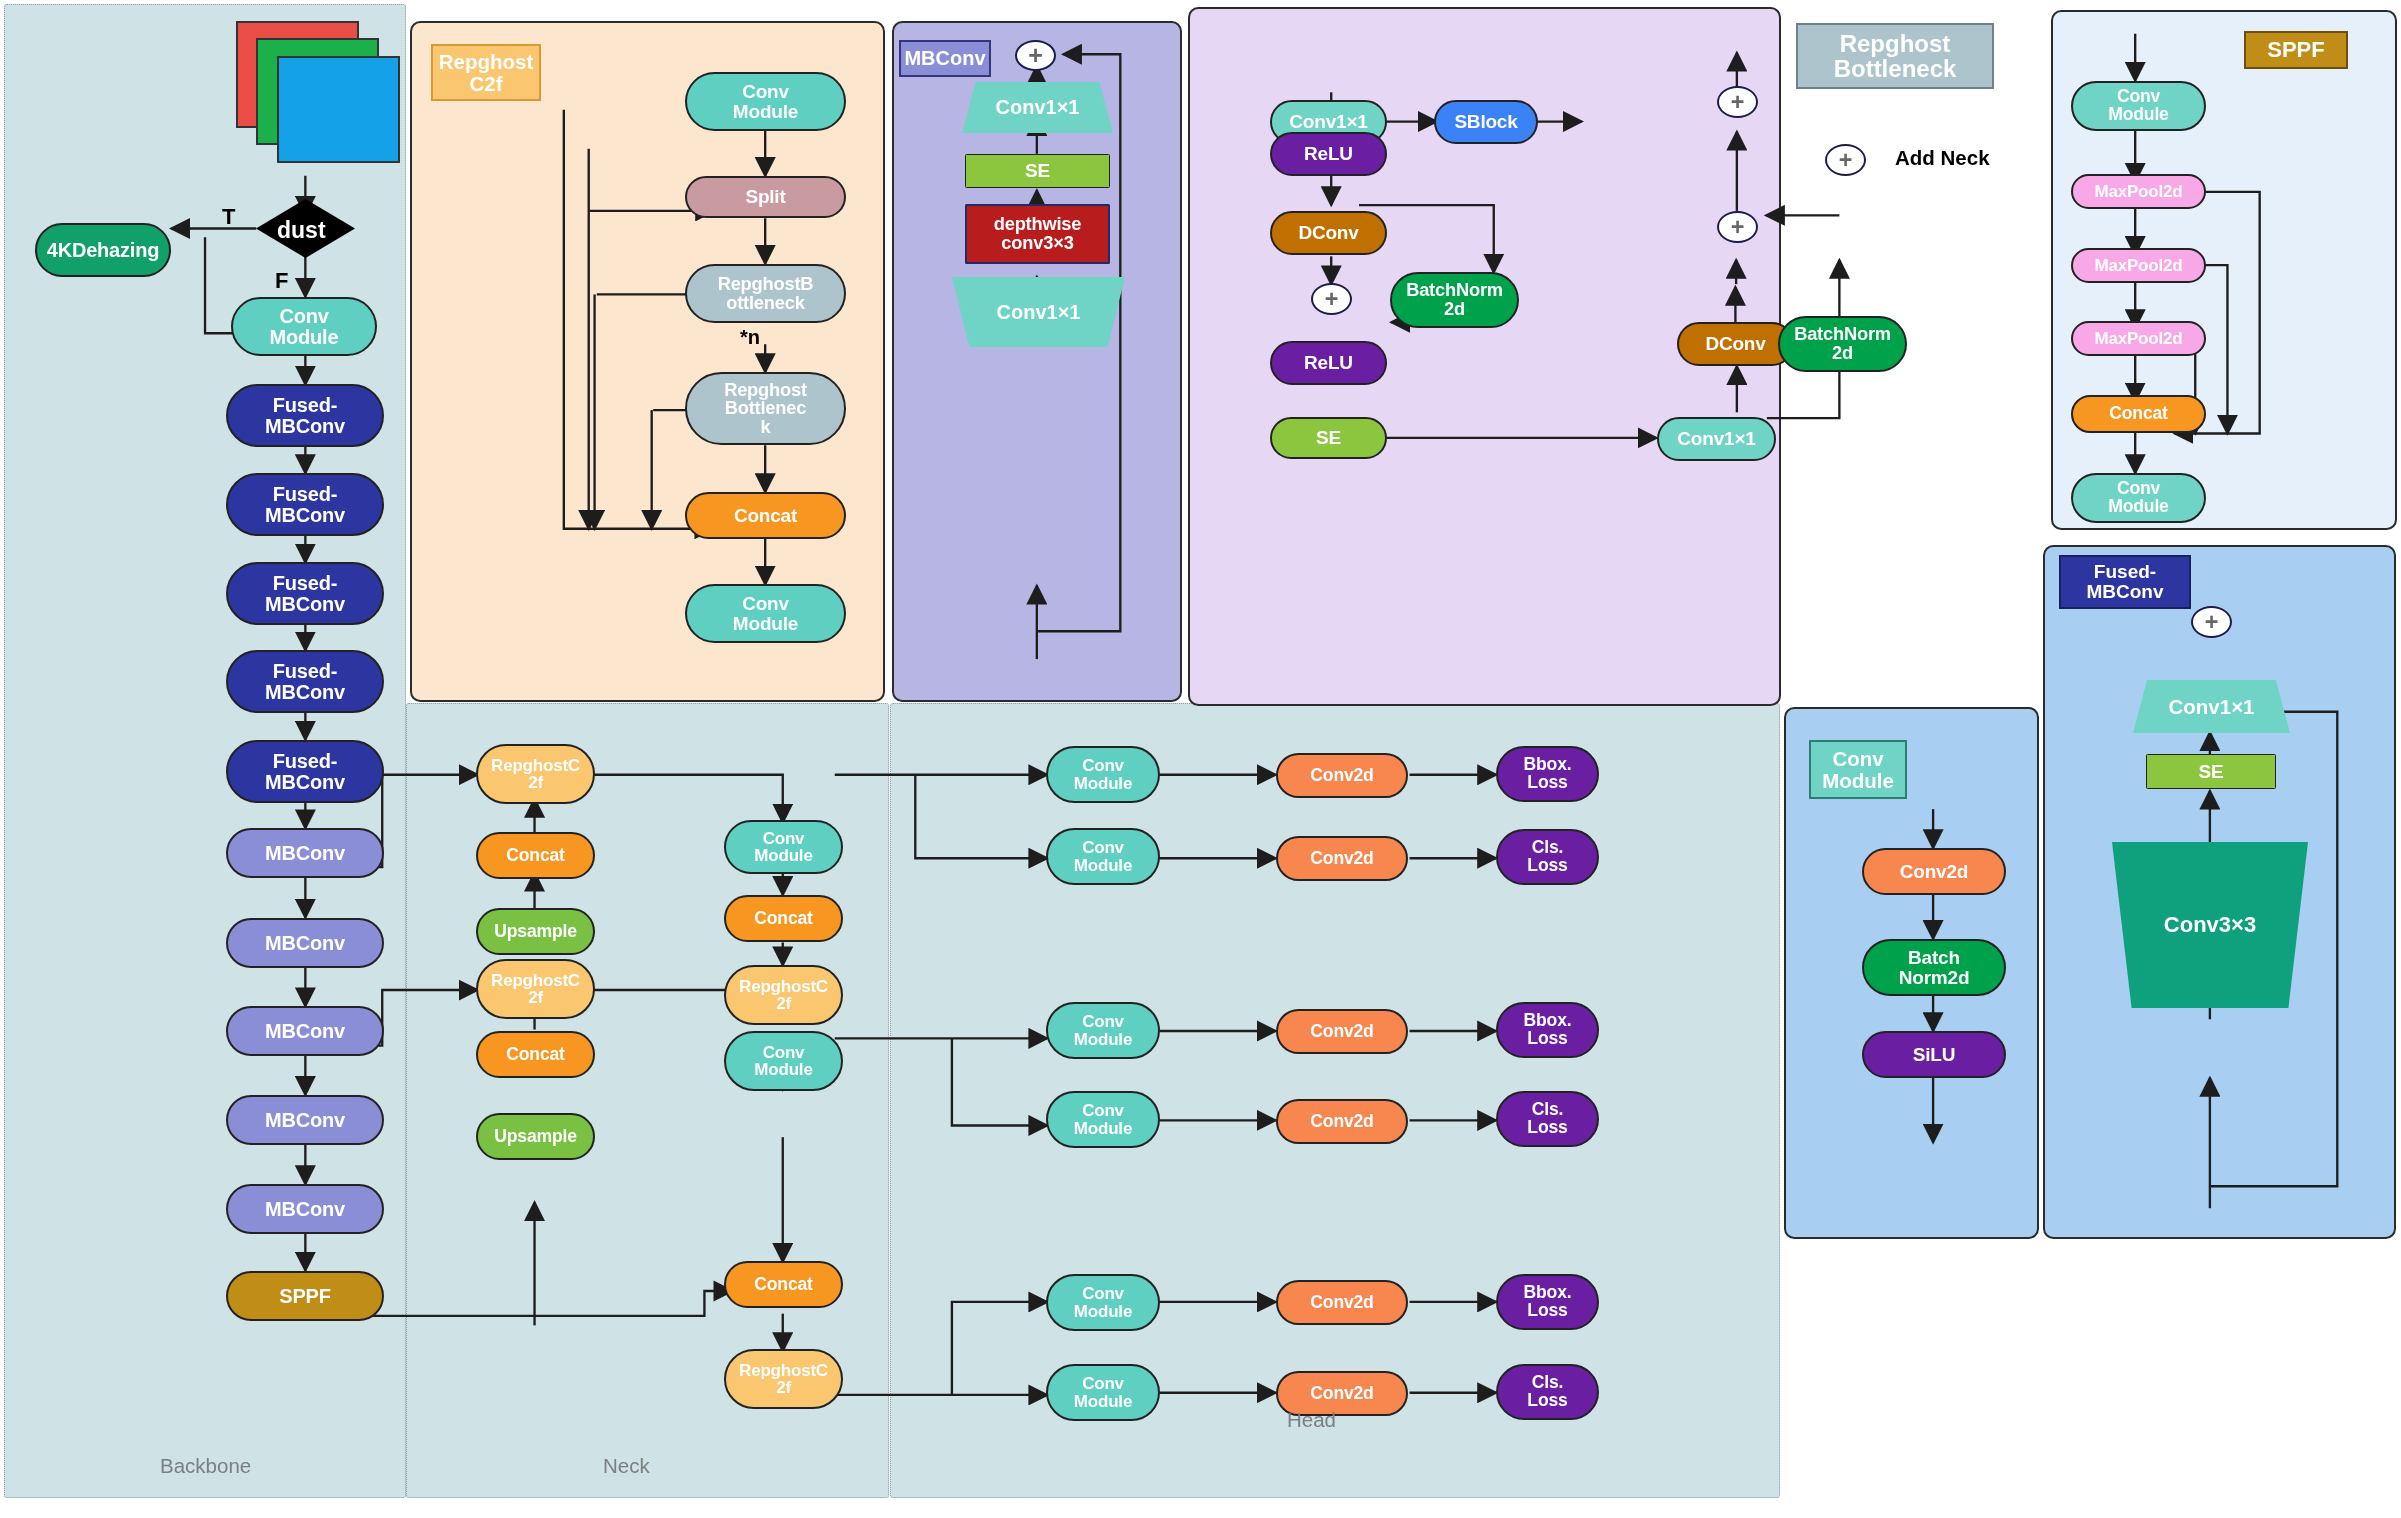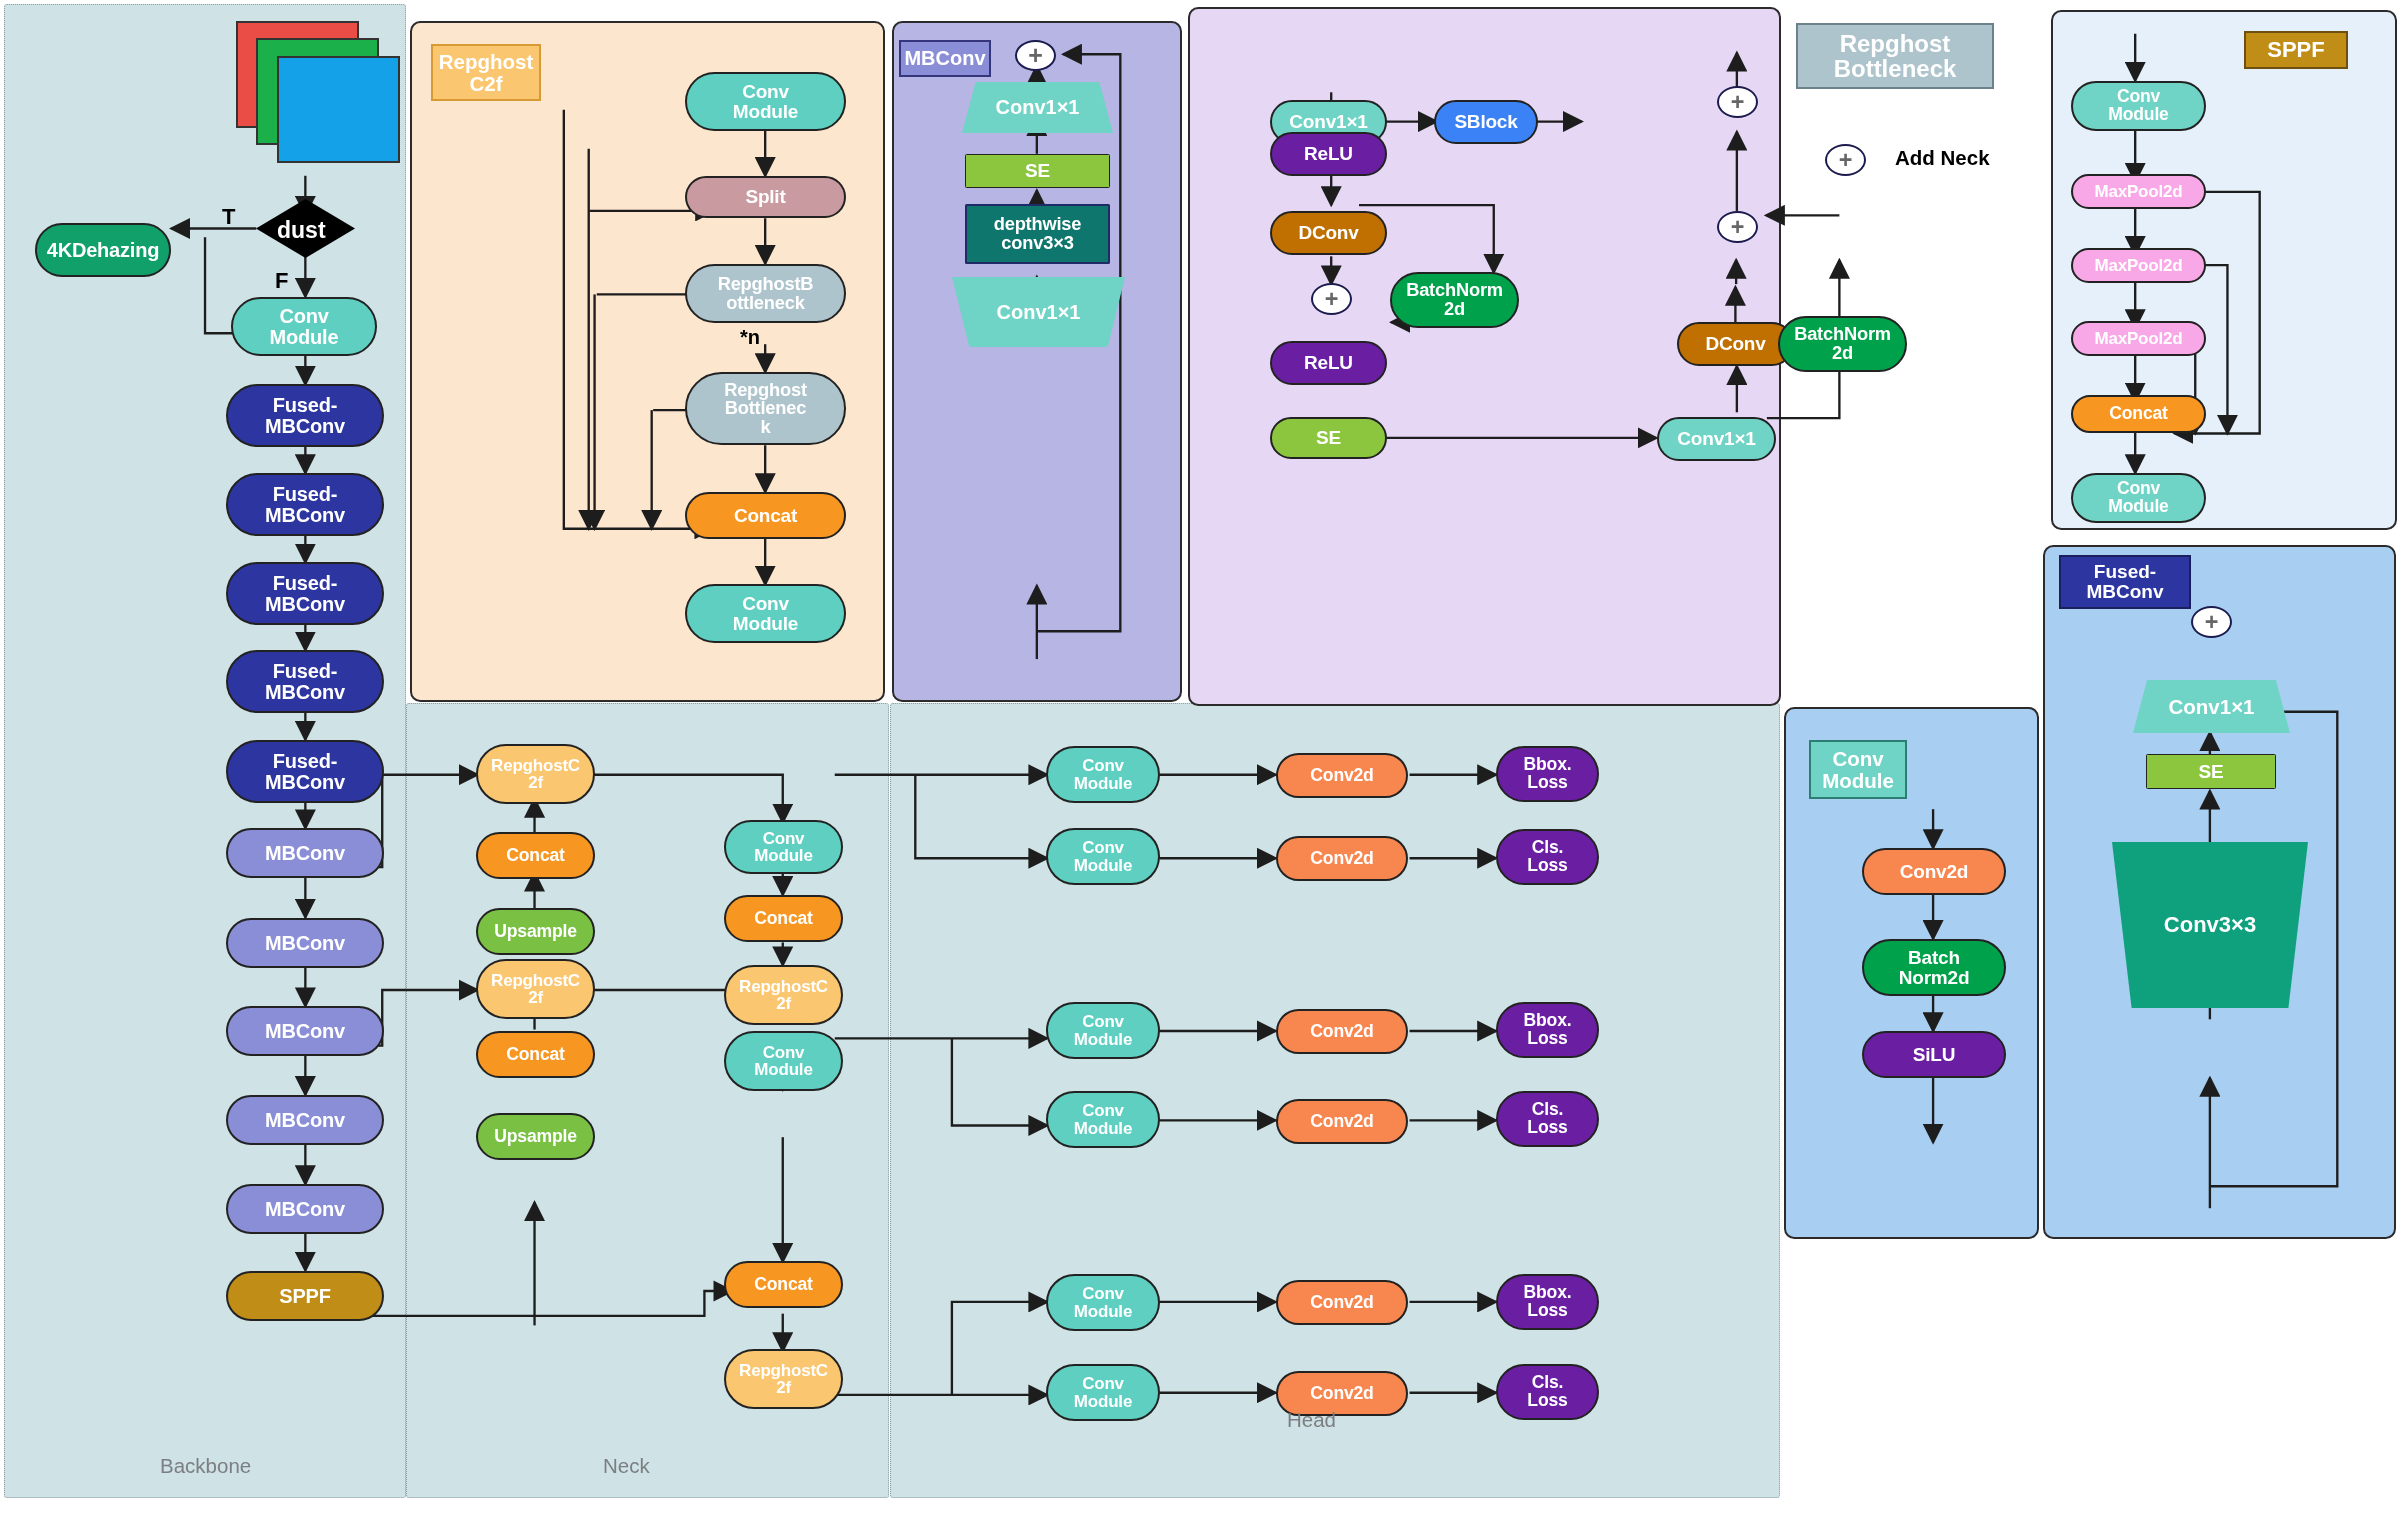--- a/index.html
+++ b/index.html
@@ -279,21 +279,21 @@
   <div class="node pill" style="left:685px;top:584px;width:161px;height:59px;background:#5ecfc0;font-size:19px;white-space:pre-line;">Conv
 Module</div>
 
   <div class="tag" style="left:899px;top:40px;width:92px;height:37px;background:#8a8ed6;font-size:20px;border-color:#34357a;">MBConv</div>
   <div class="plus" style="left:1015px;top:40px;width:41px;height:31px;font-size:25px;">+</div>
 
   <div class="trap" style="left:962px;top:82px;width:151px;height:51px;background:#6fd4c5;font-size:20px;
               clip-path:polygon(9% 0,91% 0,100% 100%,0% 100%);border:0;
               -webkit-clip-path:polygon(9% 0,91% 0,100% 100%,0% 100%);">Conv1×1</div>
   <div class="node rect" style="left:965px;top:154px;width:145px;height:34px;background:#8cc63e;font-size:19px;border-width:1.5px;">SE</div>
-  <div class="node rect" style="left:965px;top:204px;width:145px;height:60px;background:#0f766e;font-size:18.3px;white-space:pre-line;border-color:#1f2a66;border-width:2.2px;">depthwise
+  <div class="node rect" style="left:965px;top:204px;width:145px;height:60px;background:#b91c1c;font-size:18.3px;white-space:pre-line;border-color:#1f2a66;border-width:2.2px;">depthwise
 conv3×3</div>
   <div class="trap" style="left:952px;top:277px;width:173px;height:70px;background:#6fd4c5;font-size:20px;
               clip-path:polygon(0 0,100% 0,90% 100%,10% 100%);border:0;
               -webkit-clip-path:polygon(0 0,100% 0,90% 100%,10% 100%);">Conv1×1</div>
 
   <div class="tag" style="left:1796px;top:23.4px;width:198px;height:66px;background:#aec4cc;font-size:24px;white-space:pre-line;border-color:#6c8189;">Repghost
 Bottleneck</div>
   <div class="plus" style="left:1825px;top:144px;width:41px;height:32px;font-size:23.4px;">+</div>
   <div class="blk" style="left:1895px;top:146px;font-size:20.5px;">Add Neck</div>
 

